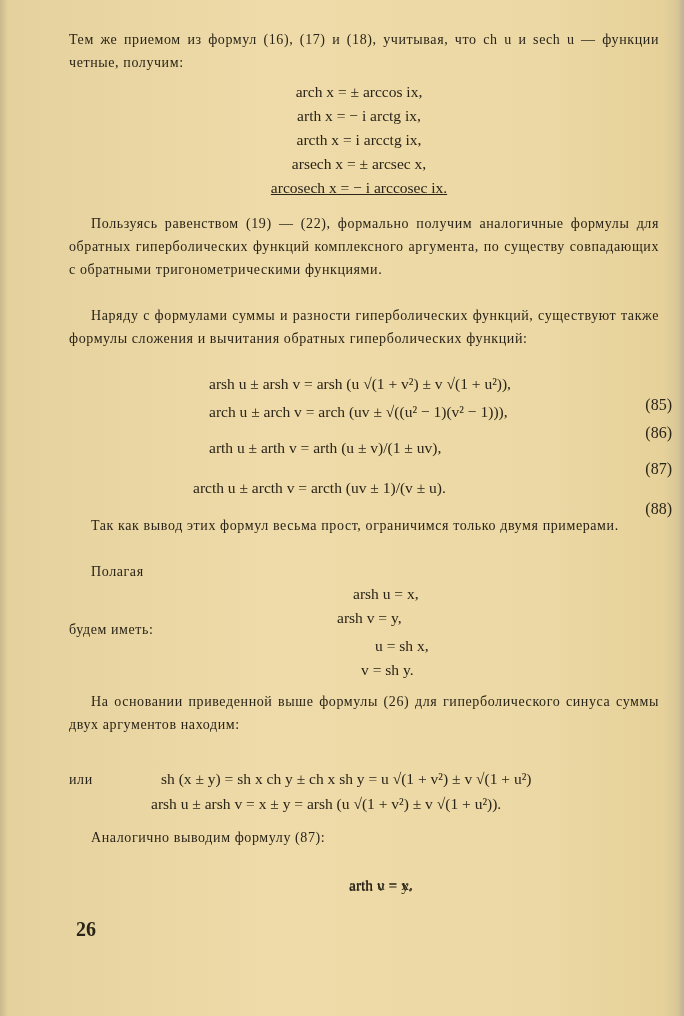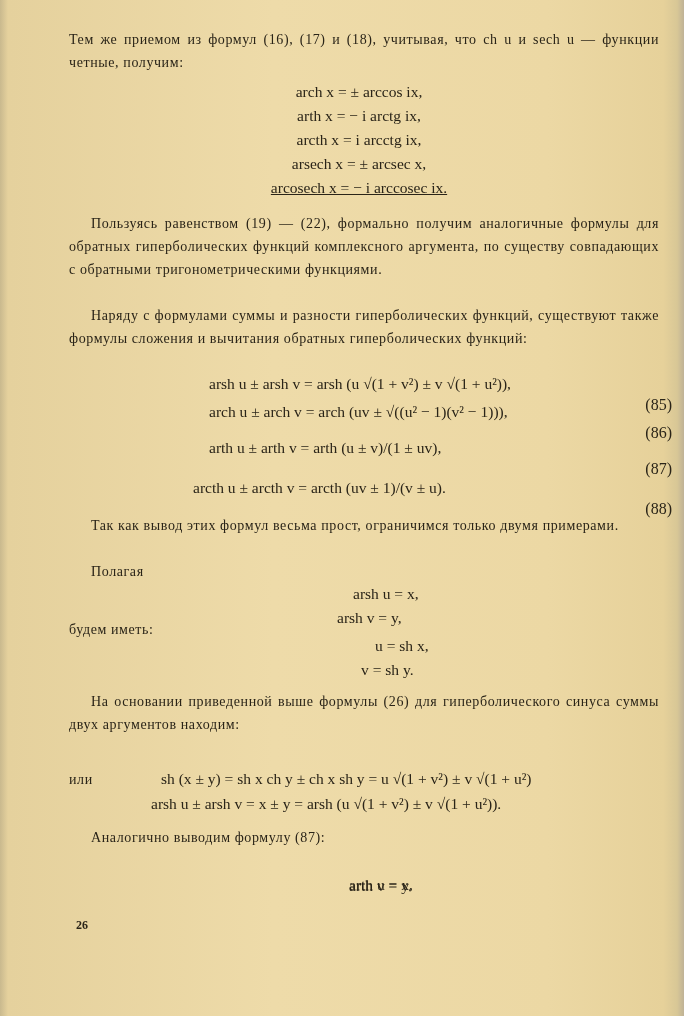--- a/index.html
+++ b/index.html
@@ -17,21 +17,21 @@
     position: absolute; left: 69px; width: 590px;
     font-size: 14px; line-height: 23px; text-align: justify;
     letter-spacing: 0.6px;
   }
   .p.indent { text-indent: 22px; }
   .eq {
     position: absolute; font-size: 15.5px; line-height: 23px; white-space: nowrap; padding-left: 17px;
   }
   .eqnum { position: absolute; right: 12px; font-size: 16px; white-space: nowrap; margin-top: 24px; }
   .center { left: 0; width: 684px; text-align: center; }
-  .pagenum { position: absolute; left: 76px; top: 918px; font-size: 12px; font-weight: bold; }
+  .pagenum { position: absolute; left: 76px; top: 918px; font-size: 20px; font-weight: bold; }
 </style>
 </head>
 <body>
 
 <div class="page">
 
   <div class="p" style="top:28px;">Тем же приемом из формул (16), (17) и (18), учитывая, что ch u и sech u — функции четные, получим:</div>
 
   <div class="eq center" style="top:80px;">arch x = ± arccos ix,</div>
   <div class="eq center" style="top:104px;">arth x = − i arctg ix,</div>

